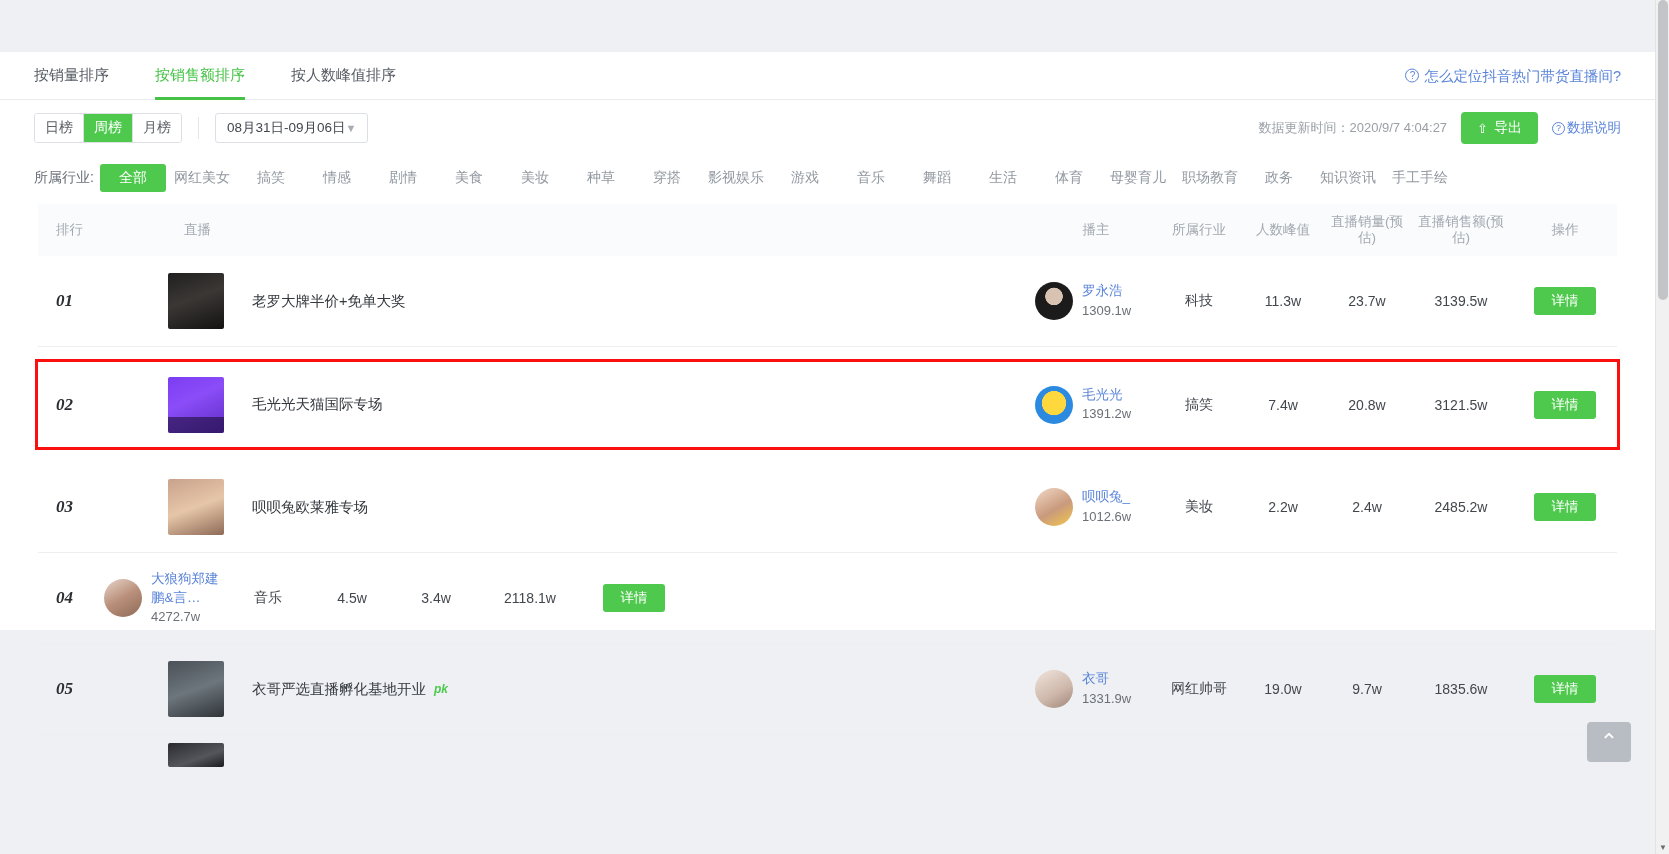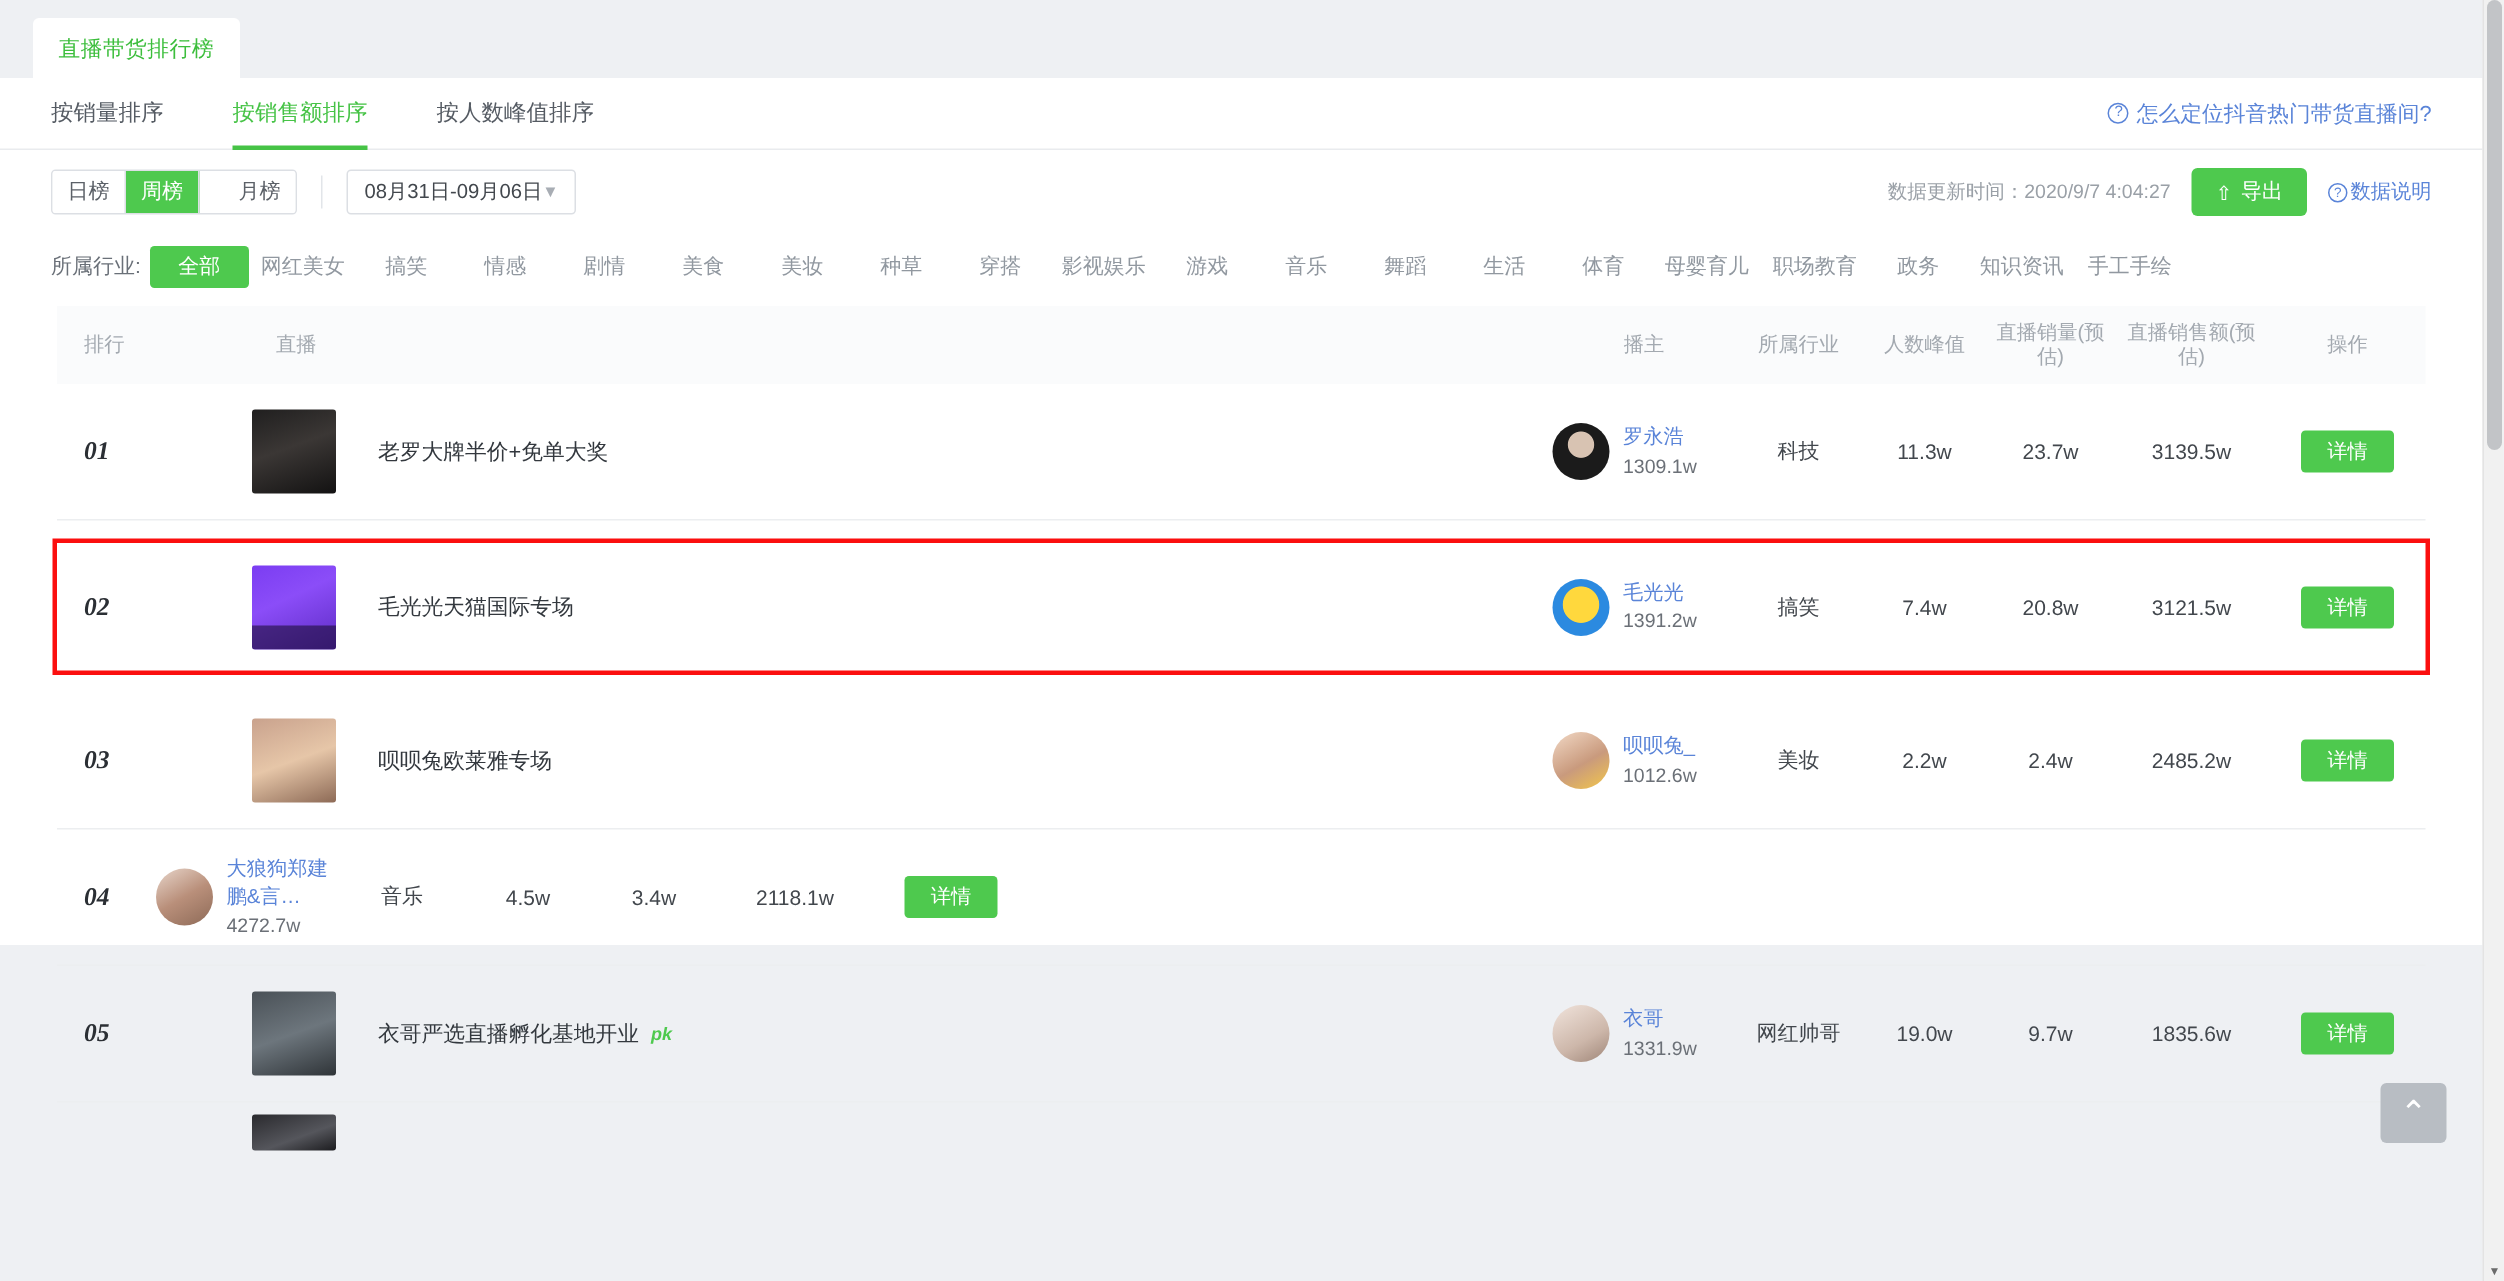--- a/index.html
+++ b/index.html
@@ -103,21 +103,21 @@
   }
   .seg-btn {
     min-width: 47px;
     padding: 0 10px;
     font-size: 14px;
     color: #5c6168;
     background: #fff;
     display: flex; align-items: center; justify-content: center;
     border-right: 1px solid #dcdfe4;
   }
-  .seg-btn:last-child { border-right: none; margin-left: 16px; }
+  .seg-btn:last-child { border-right: none; }
   .seg-btn.active { background: #4ec94e; color: #fff; }
   .vsep {
     width: 1px; height: 22px;
     background: #e2e5e9;
     margin: 0 16px;
   }
   .datepick {
     height: 30px;
     min-width: 148px;
     border: 1px solid #dcdfe4;
@@ -330,25 +330,20 @@
   .cover-strip {
     position: absolute; left: 0; right: 0; bottom: 0; height: 16px;
     background: rgba(20,10,40,.55);
   }
 </style>
 </head>
 <body>
 
 <div class="page">
 
-  <div class="tabstrip">
-    <div class="doc-tab">
-      <span>直播带货排行榜</span>
-    </div>
-  </div>
 
   <div class="card">
 
     <div class="sortbar">
       <div class="sort-tab">
         <span>按销量排序</span>
       </div>
       <div class="sort-tab active">
         <span>按销售额排序</span>
       </div>

